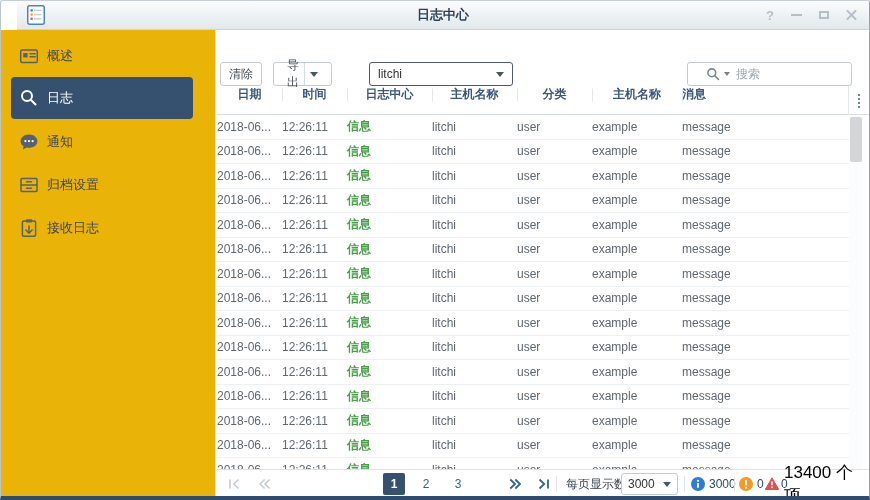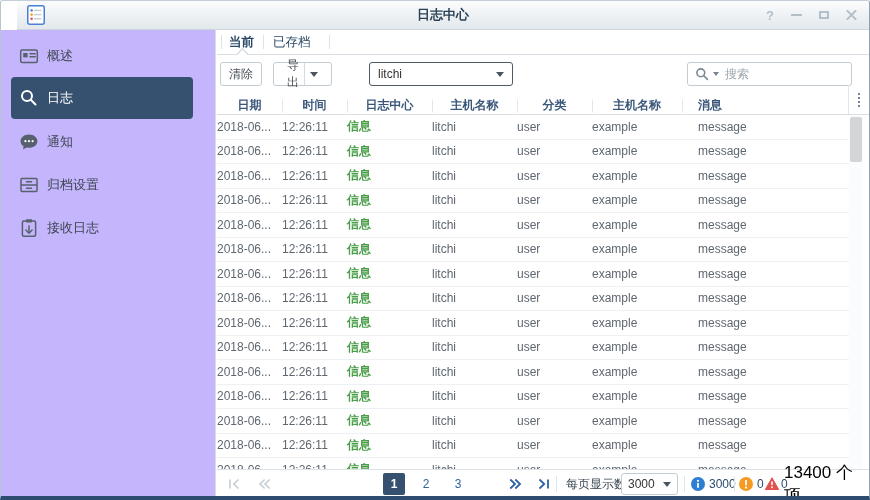--- a/index.html
+++ b/index.html
@@ -15,21 +15,21 @@
     font-size:13px;font-weight:bold;color:#2b4256;}
   .win-controls{position:absolute;right:12px;top:0;height:28px;display:flex;align-items:center;gap:17px;color:#b3bfc9;}
   .wc-help{font-size:13px;font-weight:bold;cursor:pointer;}
   .wc-min{width:11px;height:2px;background:#b3bfc9;cursor:pointer;}
   .wc-max{width:10px;height:8px;border:2px solid #b3bfc9;box-sizing:border-box;cursor:pointer;}
   .wc-close{position:relative;width:11px;height:11px;cursor:pointer;}
   .wc-close::before,.wc-close::after{content:'';position:absolute;left:-1px;top:4.5px;width:13px;height:2px;background:#b3bfc9;}
   .wc-close::before{transform:rotate(45deg);} .wc-close::after{transform:rotate(-45deg);}
   
   .sidebar{position:absolute;left:0;top:29px;bottom:0;width:215px;box-sizing:border-box;
-    border-right:1px solid #d9dfe4;background:#c4b5fd;padding-top:4px;}
+    border-right:1px solid #d9dfe4;background:#eab308;padding-top:4px;}
   .nav-item{height:43px;display:flex;align-items:center;padding-left:18px;gap:8px;cursor:pointer;}
   .nav-item .nico{width:20px;height:20px;flex:none;}
   .nav-item .nlabel{font-size:13px;color:#3e4650;}
   .nav-item.active{height:42px;margin:0 22px 1px 10px;padding-left:8px;background:#35516f;border-radius:4px;}
   .nav-item.active .nlabel{color:#fff;}
   
   .main{position:absolute;left:216px;top:29px;right:0;bottom:0;background:#fff;}
   
   .tabstrip{position:absolute;left:0;top:0;right:0;height:24px;border-bottom:1px solid #d8dee3;}
   .tab{position:absolute;top:0;height:24px;line-height:25px;font-size:12.5px;color:#2c4a68;cursor:pointer;}
@@ -44,32 +44,32 @@
   .btn{display:flex;align-items:center;justify-content:center;cursor:pointer;}
   .btn-clear{left:3px;width:42px;}
   .btn-export{left:56px;width:59px;padding:8px;}
   .btn-export .lbl{flex:1;text-align:center;}
   .btn-export .split{width:1px;height:22px;background:#d4dbe1;}
   .btn-export .caretbox{width:18px;display:flex;align-items:center;justify-content:center;}
   .caret-down{width:0;height:0;border-left:4px solid transparent;border-right:4px solid transparent;border-top:5px solid #4a5560;}
   .combo{display:flex;align-items:center;justify-content:space-between;padding:0 8px;cursor:pointer;color:#333;}
   .combo-host{left:152px;width:144px;border-color:#4e5a66;}
   .combo-category{left:298px;width:164px;}
-  .searchbox{left:470px;width:165px;display:flex;align-items:center;padding:0 7px;gap:4px;}
+  .searchbox{left:470px;width:165px;display:flex;align-items:center;padding:0 18px;gap:4px;}
   .searchbox input{border:none;outline:none;flex:1;font-size:12px;color:#333;font-family:inherit;min-width:0;background:transparent;}
   .searchbox input::placeholder{color:#9da7b0;}
   .mini-caret{width:0;height:0;border-left:3.5px solid transparent;border-right:3.5px solid transparent;border-top:4px solid #77828c;}
   
   .thead{position:absolute;left:0;top:56px;right:0;height:29px;box-sizing:border-box;
-    border-bottom:1px solid #d9dfe4;display:flex;align-items:flex-end;}
+    border-bottom:1px solid #d9dfe4;display:flex;align-items:flex-start;}
   .th{position:relative;font-size:12px;font-weight:bold;color:#3a577a;text-align:center;cursor:pointer;}
   .th + .th::before{content:'';position:absolute;left:0;top:50%;transform:translateY(-50%);width:1px;height:13px;background:#e2e7eb;}
   .c-date{width:65px;} .c-time{width:65px;} .c-level{width:85px;} .c-host{width:85px;}
   .c-cat{width:75px;} .c-prog{width:90px;}
-  .c-msg{flex:1;text-align:left;padding-left:16px;}
+  .c-msg{flex:1;text-align:left;padding-left:0;}
   .col-menu{width:20px;height:29px;display:flex;flex-direction:column;align-items:center;justify-content:center;gap:2px;cursor:pointer;border-left:1px solid #e2e7eb;}
   .col-menu i{width:2px;height:2px;background:#3f5d80;border-radius:1px;}
   .tbody{position:absolute;left:0;top:85px;right:20px;height:354px;overflow:hidden;}
   .trow{height:24.5px;box-sizing:border-box;border-bottom:1px solid #eef1f4;display:flex;align-items:center;
     font-size:12px;color:#5f6770;cursor:pointer;}
   .trow .lvl{color:#4a9e4a;font-weight:bold;}
   
   .scrollbar{position:absolute;right:6px;top:85px;width:14px;height:354px;background:#fbfcfd;}
   .scroll-thumb{position:absolute;left:1px;top:2px;width:12px;height:45px;background:#d3d5d7;border-radius:2px;cursor:pointer;}
   
@@ -153,28 +153,20 @@
         <rect x="6.9" y="1.3" width="6.2" height="3.2" rx="0.8" fill="#57616d" stroke="none"></rect>
         <path d="M10 8v6.2" stroke-linecap="round"></path>
           <path d="M6.9 12 10 15.2 13.1 12" stroke-linecap="round" stroke-linejoin="round"></path>
       </svg>
       <span class="nlabel">接收日志</span>
     </div>
   </div>
 
   <div class="main">
 
-    <div class="tabstrip">
-      <span class="tab-sep" style="left:4px"></span>
-      <span class="tab tab-current">当前</span>
-      <span class="tab-sep" style="left:46px"></span>
-      <span class="tab tab-archived">已存档</span>
-      <span class="tab-sep" style="left:112px"></span>
-      <span class="tab-caret"></span>
-    </div>
 
     <div class="btn btn-clear">
       <span>清除</span>
     </div>
     <div class="btn btn-export">
       <span class="lbl">导出</span>
       <span class="split"></span>
       <span class="caretbox">
           <span class="caret-down"></span>
         </span>

